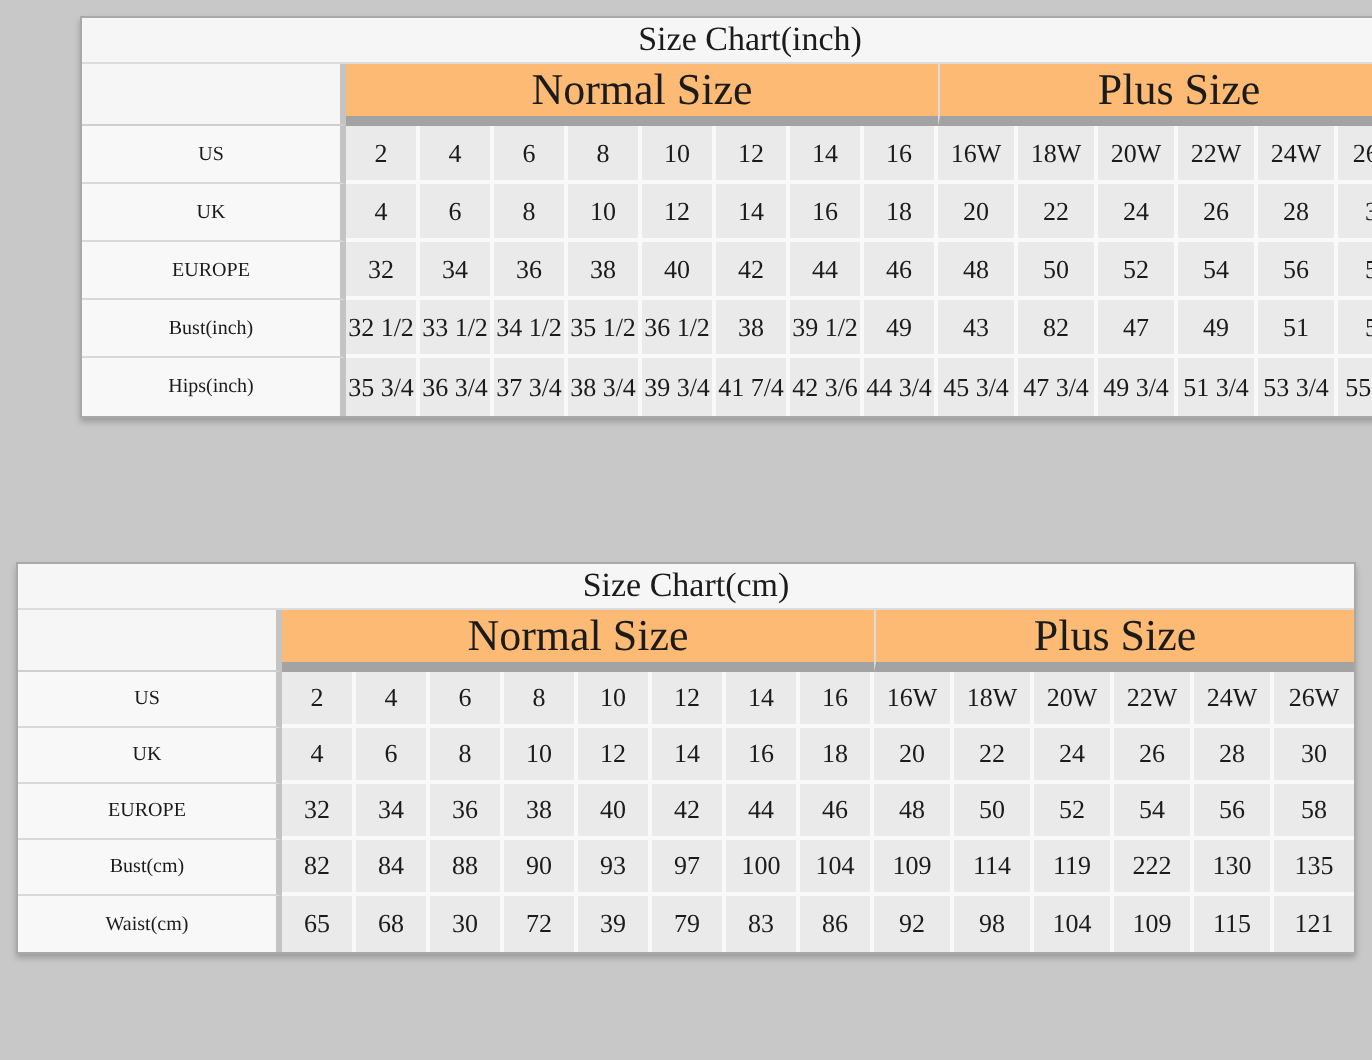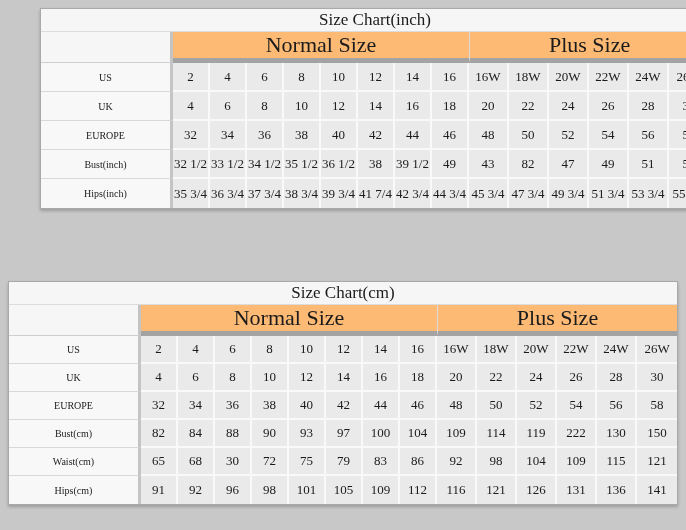--- a/index.html
+++ b/index.html
@@ -189,21 +189,21 @@
             <td class="cell">53</td>
           </tr>
           <tr>
             <th class="row-label">Hips(inch)</th>
             <td class="cell">35 3/4</td>
             <td class="cell">36 3/4</td>
             <td class="cell">37 3/4</td>
             <td class="cell">38 3/4</td>
             <td class="cell">39 3/4</td>
             <td class="cell">41 7/4</td>
-            <td class="cell">42 3/4</td>
+            <td class="cell">42 3/6</td>
             <td class="cell">44 3/4</td>
             <td class="cell">45 3/4</td>
             <td class="cell">47 3/4</td>
             <td class="cell">49 3/4</td>
             <td class="cell">51 3/4</td>
             <td class="cell">53 3/4</td>
             <td class="cell">55 1/2</td>
           </tr>
         </tbody>
     </table>
@@ -298,53 +298,36 @@
             <td class="cell">90</td>
             <td class="cell">93</td>
             <td class="cell">97</td>
             <td class="cell">100</td>
             <td class="cell">104</td>
             <td class="cell">109</td>
             <td class="cell">114</td>
             <td class="cell">119</td>
             <td class="cell">222</td>
             <td class="cell">130</td>
-            <td class="cell">150</td>
+            <td class="cell">135</td>
           </tr>
           <tr>
             <th class="row-label">Waist(cm)</th>
             <td class="cell">65</td>
             <td class="cell">68</td>
             <td class="cell">30</td>
             <td class="cell">72</td>
-            <td class="cell">75</td>
+            <td class="cell">39</td>
             <td class="cell">79</td>
             <td class="cell">83</td>
             <td class="cell">86</td>
             <td class="cell">92</td>
             <td class="cell">98</td>
             <td class="cell">104</td>
             <td class="cell">109</td>
             <td class="cell">115</td>
             <td class="cell">121</td>
           </tr>
-          <tr>
-            <th class="row-label">Hips(cm)</th>
-            <td class="cell">91</td>
-            <td class="cell">92</td>
-            <td class="cell">96</td>
-            <td class="cell">98</td>
-            <td class="cell">101</td>
-            <td class="cell">105</td>
-            <td class="cell">109</td>
-            <td class="cell">112</td>
-            <td class="cell">116</td>
-            <td class="cell">121</td>
-            <td class="cell">126</td>
-            <td class="cell">131</td>
-            <td class="cell">136</td>
-            <td class="cell">141</td>
-          </tr>
         </tbody>
     </table>
   </section>
 
 </div>
 
 </body></html>

